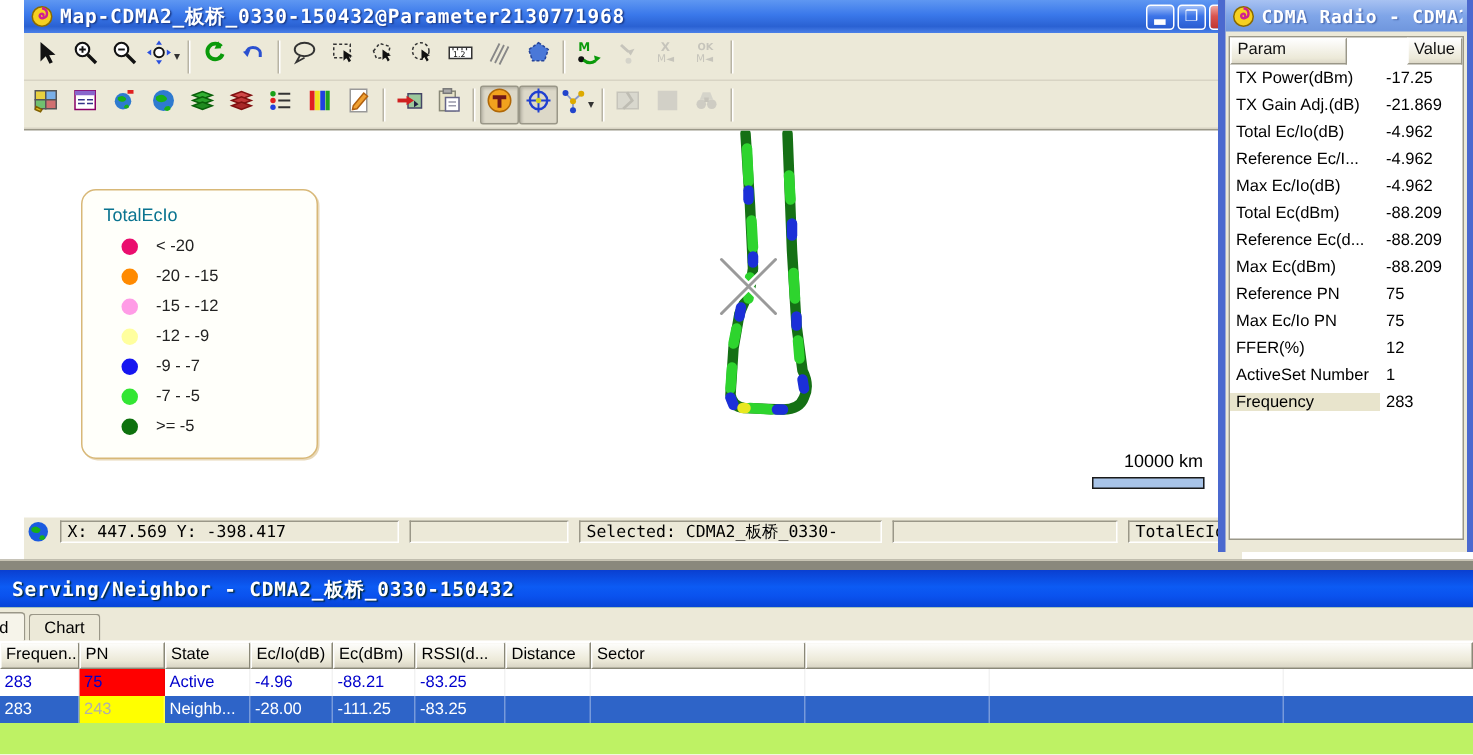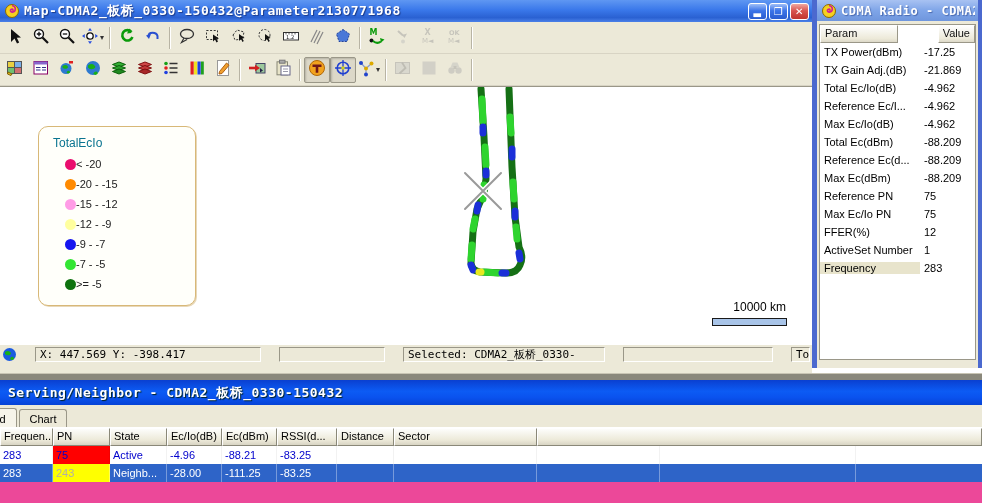--- a/index.html
+++ b/index.html
@@ -1,20 +1,20 @@
 <!DOCTYPE html>
 <html><head>
 <meta charset="utf-8">
 <style>
   * { margin:0; padding:0; box-sizing:border-box; }
   body { font-family:"Liberation Sans", sans-serif; background:#fff; }
   .app { position:relative; width:982px; height:503px; overflow:hidden; background:#fff; }
 
   
-  .map-window { position:absolute; left:0; top:0; width:812px; height:469px; background:#ece9d8; border-bottom:8px solid #a21caf; }
+  .map-window { position:absolute; left:16px; top:0; width:812px; height:469px; background:#ece9d8; border-bottom:8px solid #a21caf; }
   .titlebar { height:22px; display:flex; align-items:center; padding:0 3px 0 4px;
     background:linear-gradient(180deg,#5f97f2 0%,#3a78ea 45%,#2a61d2 80%,#4a80e8 100%);
     color:#fff; font:bold 13px "DejaVu Sans Mono", monospace; letter-spacing:.5px; }
   .titlebar .ticon { width:16px; height:16px; margin-right:4px; flex:none; }
   .titlebar .ttext { flex:1; white-space:nowrap; overflow:hidden; text-shadow:1px 1px 1px #1a3a8a; }
   .winbtns { display:flex; gap:2px; }
   .winbtn { width:19px; height:17px; border:1px solid #fff; border-radius:3px; color:#fff;
     font:bold 10px "DejaVu Sans", sans-serif; display:flex; align-items:center; justify-content:center;
     background:linear-gradient(180deg,#9ebef8,#3c74e8 45%,#2a5cd0); cursor:default; }
   .winbtn.close { background:linear-gradient(180deg,#f0a8a0,#d85450 45%,#c03530); }
@@ -25,47 +25,47 @@
   .tb-btn.disabled { opacity:.45; filter:grayscale(1); }
   .tb-sep { width:2px; height:22px; margin:0 3px; border-left:1px solid #b8b4a4; border-right:1px solid #fff; }
   .tb-caret { font-size:8px; color:#333; margin-left:1px; width:8px; }
 
   .map-canvas { position:relative; height:259px; background:#fff; border-top:1px solid #9a9788; overflow:hidden; }
 
   .legend-box { position:absolute; left:38px; top:39px; width:158px; height:180px; background:#fffffa;
     border:1px solid #d8b878; border-radius:10px; box-shadow:1px 1px 0 #e8d8b8; padding:9px 8px 6px 14px; }
   .legend-title { color:#0a7490; font:12px "Liberation Sans", sans-serif; margin-bottom:4px; }
   .legend-items { list-style:none; }
-  .legend-items li { display:flex; align-items:center; gap:0; height:20px; padding-left:12px; font:11px "Liberation Sans", sans-serif; color:#222; }
+  .legend-items li { display:flex; align-items:center; gap:12px; height:20px; padding-left:12px; font:11px "Liberation Sans", sans-serif; color:#222; }
   .legend-dot { width:11px; height:11px; border-radius:50%; flex:none; }
 
   .scale-label { position:absolute; left:694px; top:213px; width:92px; text-align:right; font:12px "Liberation Sans", sans-serif; color:#000; }
   .scale-bar { position:absolute; left:712px; top:231px; width:75px; height:8px; background:#a8c4e8; border:1px solid #1a1a1a; }
 
-  .statusbar { height:18px; display:flex; align-items:center; background:#ece9d8; padding:1px 2px; gap:18px; }
+  .statusbar { height:18px; display:flex; align-items:center; background:#ece9d8; padding:1px 2px; gap:7px; }
   .sb-panel { height:15px; border:1px solid; border-color:#9a9788 #fff #fff #9a9788; display:flex; align-items:center;
     padding:0 4px; font:11px "DejaVu Sans Mono", monospace; white-space:pre; overflow:hidden; background:#ece9d8; color:#000; }
 
   
   .right-dock { position:absolute; left:812px; top:0; width:170px; height:368px; background:#ece9d8;
     border-left:5px solid #4b69cf; border-right:4px solid #4b69cf; }
   .right-dock .titlebar { height:21px; background:linear-gradient(180deg,#a8c2f2 0%,#7fa5e8 50%,#6f96dd 100%); }
   .right-dock .ttext { font-size:12px; text-shadow:1px 1px 1px #4a6ab0; }
   .param-table { position:absolute; left:2px; top:24px; right:2px; bottom:8px; background:#fff; border:1px solid #9a9788; overflow:hidden; }
   .param-head { display:flex; height:18px;gap:40px; }
   .param-head .ph { background:linear-gradient(180deg,#fefefe,#ece9d8 80%,#dcd8c8); border:1px solid; border-color:#fff #9a9788 #9a9788 #fff;
     font:11px "Liberation Sans", sans-serif; padding:1px 4px; color:#111; }
   .param-row { display:flex; height:18px; align-items:center; }
   .param-row .pl { width:100px; padding:0 4px; font:11px "Liberation Sans", sans-serif; color:#000; white-space:nowrap; overflow:hidden; }
   .param-row .pv { flex:1; padding:0 4px; font:11px "Liberation Sans", sans-serif; color:#000; white-space:nowrap; }
   .param-row .pl.hl { background:#e8e4cc; }
 
   
   .gray-strip { position:absolute; left:0; top:373px; width:982px; height:7px; background:#8a887c; border-top:1px solid #c8c4b4; }
-  .bottom-window { position:absolute; left:0; top:380px; width:982px; height:123px; background:#ec4899; }
+  .bottom-window { position:absolute; left:0; top:380px; width:982px; height:123px; background:#bef264; }
   .bw-title { height:25px; display:flex; align-items:center; padding:0 8px;
     background:linear-gradient(180deg,#0a3fd0 0%,#0c5bf4 45%,#0a52ee 70%,#0643d6 100%);
     color:#fff; font:bold 13px "DejaVu Sans Mono", monospace; letter-spacing:.5px; text-shadow:1px 1px 1px #022; }
   .tabstrip { height:23px; background:#ece9d8; display:flex; align-items:flex-end; padding-left:0; border-bottom:1px solid #fff; }
   .tab { border:1px solid #9a9788; border-bottom:none; border-radius:3px 3px 0 0; background:#ece9d8;
     font:11px "Liberation Sans", sans-serif; padding:3px 10px 2px; margin-right:2px; color:#000; }
   .tab.active { background:#f6f4ea; padding-top:4px; }
   .tab.cut { margin-left:-14px; }
 
   .grid { width:100%; }

